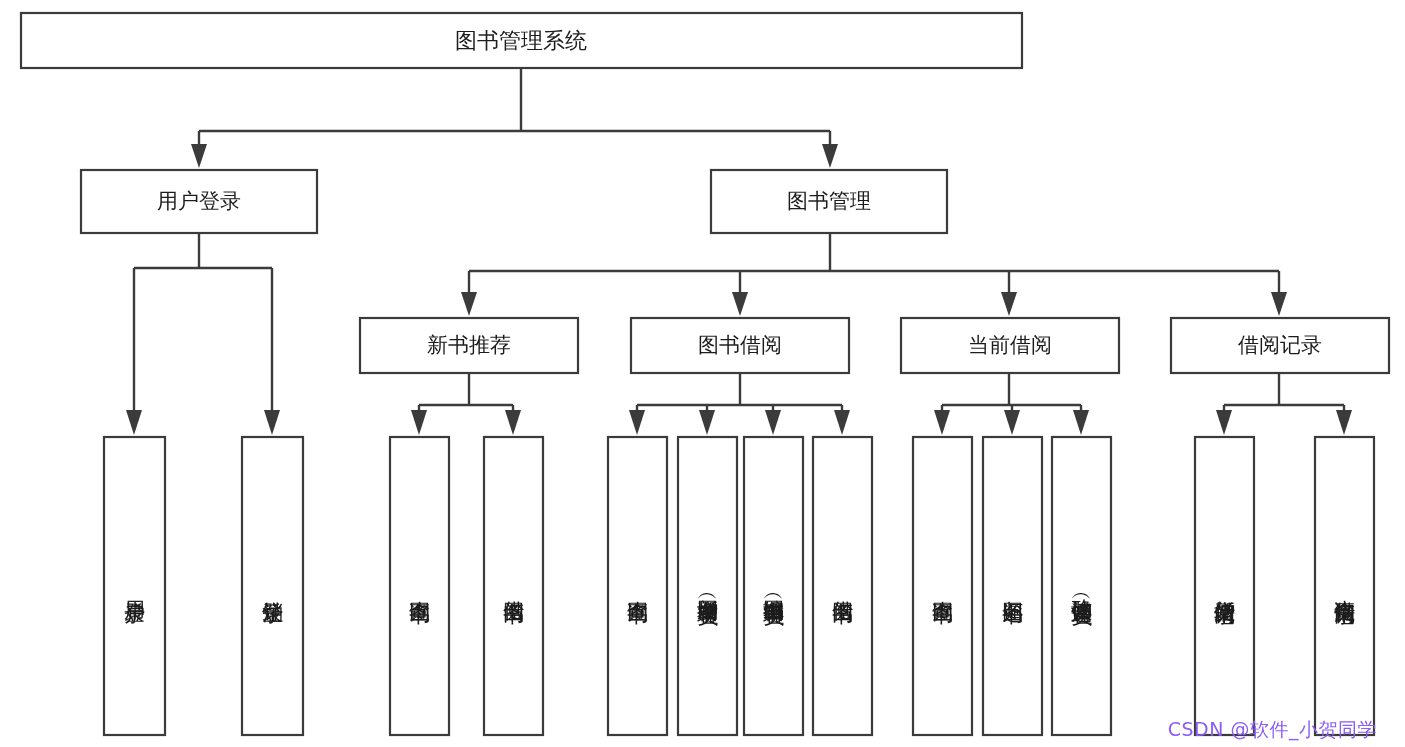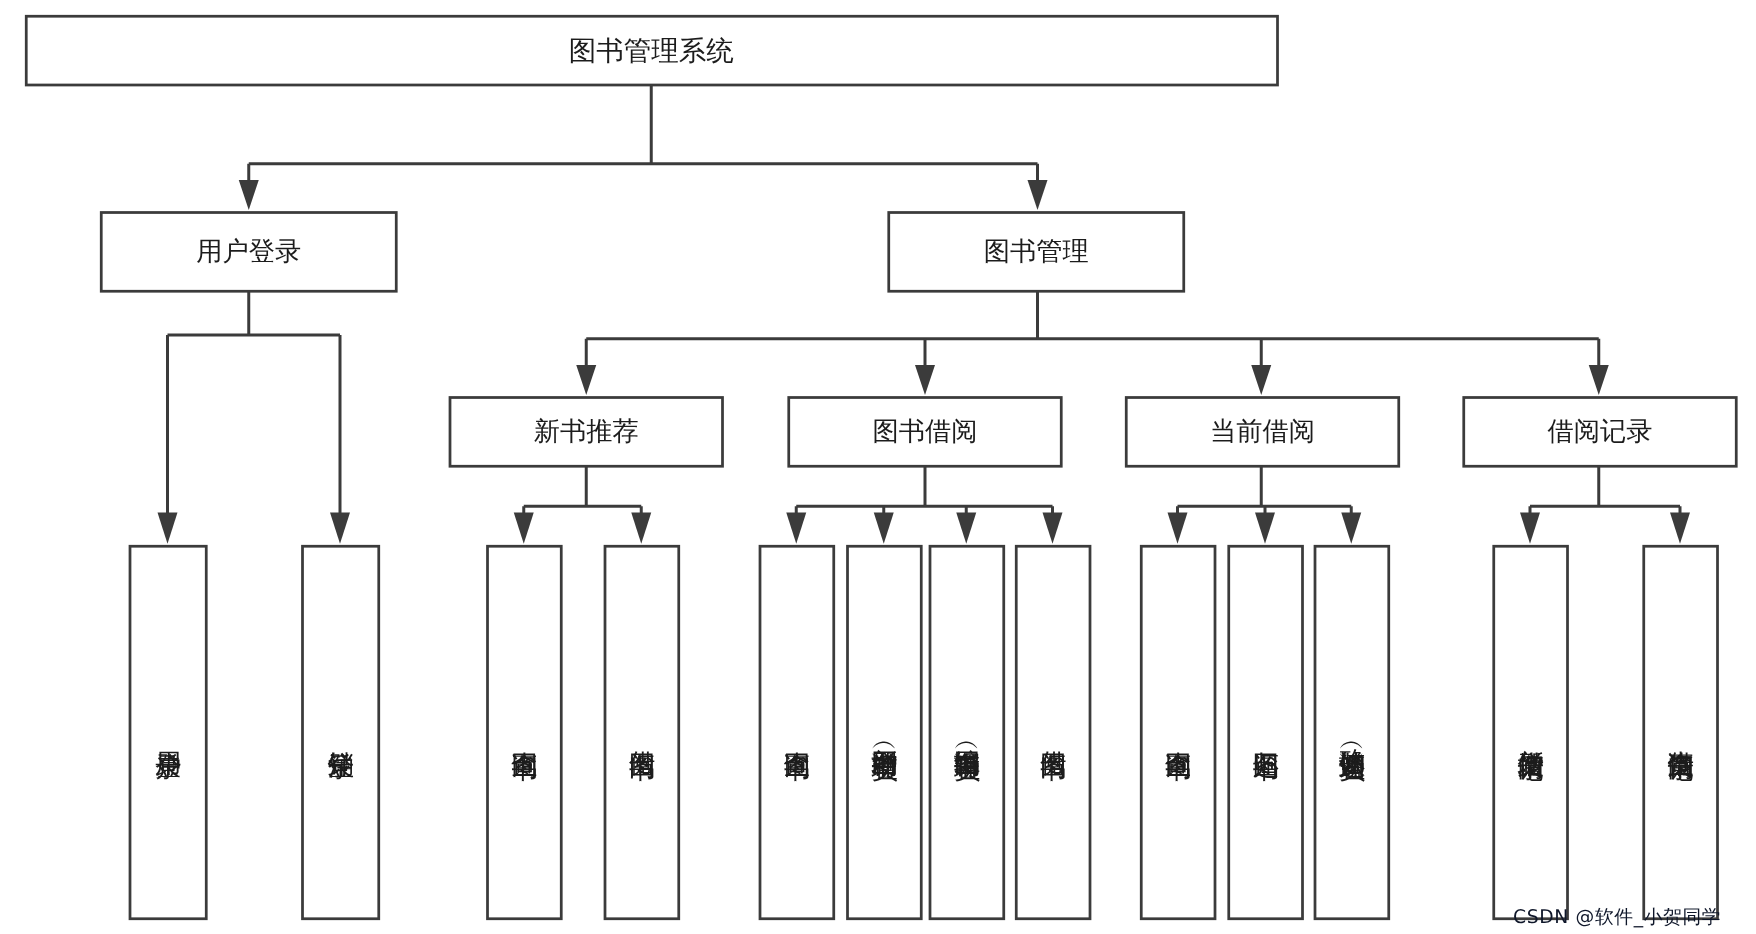--- a/index.html
+++ b/index.html
@@ -66,22 +66,22 @@
     display: flex;
     align-items: center;
     justify-content: center;
     pointer-events: none;
   }
   .watermark {
     position: absolute;
     right: 8px;
     bottom: 4px;
     font-family: "DejaVu Sans", "Liberation Sans", sans-serif;
-    font-size: 15px;
-    color: #0f172a;
+    font-size: 19px;
+    color: #8b5cf6;
     white-space: nowrap;
     letter-spacing: 0.5px;
   }
 </style>
 </head>
 <body>
 
 <div id="diagram-root">
 
   <svg id="diagram-svg" viewBox="0 0 1405 747">

